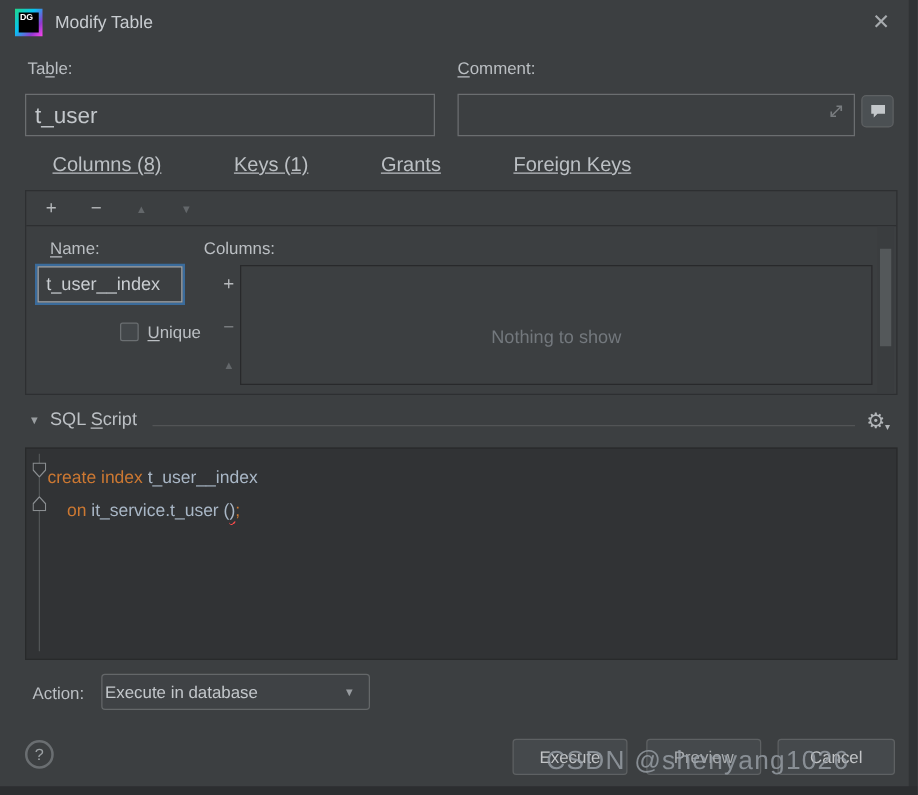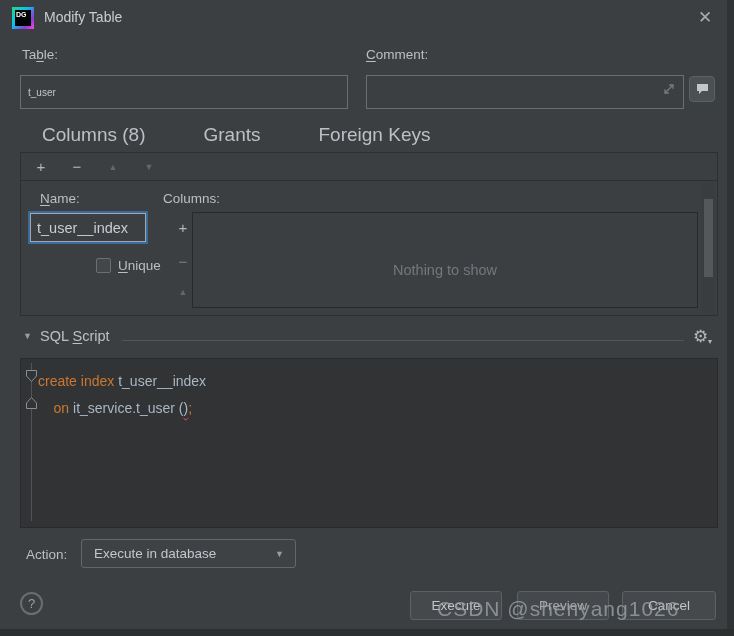--- a/index.html
+++ b/index.html
@@ -25,30 +25,30 @@
   .app-icon-inner { width:16px; height:16px; background:#000; color:#fff;
     font-size:7px; font-weight:bold; padding:1px 0 0 1px; letter-spacing:0; }
   .win-title { left:44px; top:9px; font-size:14px; color:#c9cdd1; }
   .close-x { left:694px; top:7px; width:22px; height:22px; font-size:17px;
     color:#a7abae; text-align:center; line-height:22px; cursor:default; }
 
   
   .lbl { font-size:13.5px; color:#bbbfc3; }
   .mn { text-decoration:underline; text-underline-offset:2px; }
   .txt-input { background:#3c3f41; border:1px solid #6b6e70; color:#c3c7cb;
-    font-size:10px; padding:16px 7px; height:27px; display:flex; align-items:center; }
+    font-size:18px; padding:16px 7px; height:27px; display:flex; align-items:center; }
   .table-input   { left:20px;  top:75px; width:328px; }
   .comment-input { left:366px; top:75px; width:318px; color:#7a7e82; position:relative; }
   .expand-ic { position:absolute; right:7px; top:6px; width:14px; height:14px; opacity:.75; }
   .bubble-btn { left:689px; top:76px; width:26px; height:26px; background:#4b5053;
     border:1px solid #5e6163; border-radius:4px; display:flex; align-items:center; justify-content:center; }
 
   
   .tabs { left:28px; top:118px; height:31px; display:flex; gap:30px; }
-  .tab { padding:6px 14px 8px 14px; font-size:19px; color:#bcc0c4; cursor:default; }
+  .tab { padding:6px 14px 8px 14px; font-size:16px; color:#bcc0c4; cursor:default;text-decoration:underline; }
   .tab.active { border-bottom:3px solid #4a88c7; padding-bottom:5px; }
 
   
   .panel { left:20px; top:152px; width:698px; height:164px; border:1px solid #2d2f31; }
   .panel-toolbar { height:28px; border-bottom:1px solid #2d2f31;
     display:flex; align-items:center; gap:22px; padding-left:13px; }
   .tb-ic { font-size:15px; color:#b6b9bc; width:14px; text-align:center; }
   .tb-ic.tri { font-size:9px; }
   .tb-ic.disabled { color:#63676a; }
   .panel-body { position:relative; height:134px; }
@@ -89,21 +89,21 @@
   .kw { color:#cc7832; }
   .id { color:#a9b7c6; }
   .pre { white-space:pre; }
   .err { color:#a9b7c6; text-decoration:underline wavy #ff4b4b 1px;
     text-decoration-skip-ink:none; text-underline-offset:3px; }
 
   
   .action-lbl { left:26px; top:547px; }
   .combo { left:81px; top:539px; width:215px; height:29px; background:#3f4245;
     border:1px solid #646769; border-radius:3px; display:flex; align-items:center;
-    padding:0 12px; font-size:13.5px; color:#c3c7cb; }
+    padding:0 2px; font-size:13.5px; color:#c3c7cb; }
   .combo-arrow { position:absolute; right:11px; font-size:9px; color:#989ca0; }
 
   
   .btn { height:29px; background:#45494c; border:1px solid #5e6163; border-radius:3px;
     color:#c2c4c6; font-size:13.5px; display:flex; align-items:center; justify-content:center; }
   .btn-execute { left:410px; top:591px; width:92px; }
   .btn-preview { left:517px; top:591px; width:92px; color:#a9acaf; }
   .btn-cancel  { left:622px; top:591px; width:94px; }
   .help-btn { left:20px; top:592px; width:23px; height:23px; border:2px solid #6a6e71;
     border-radius:50%; color:#9ba0a3; font-size:13px; display:flex; align-items:center;
@@ -140,20 +140,21 @@
   </svg>
 </div>
 <div class="abs bubble-btn">
   <svg width="13" height="12" viewBox="0 0 13 12">
     <path d="M1 1 h11 v7 h-6 l-3 3 v-3 h-2 z" fill="#c3c7ca"></path>
   </svg>
 </div>
 
 <div class="abs tabs">
   <div class="tab">Columns (8)</div>
+  <div class="tab">Keys (1)</div>
   <div class="tab">Grants</div>
   <div class="tab">Foreign Keys</div>
 </div>
 
 <div class="abs panel">
   <div class="panel-toolbar">
     <span class="tb-ic">+</span>
     <span class="tb-ic">−</span>
     <span class="tb-ic tri disabled">▲</span>
     <span class="tb-ic tri disabled">▼</span>

